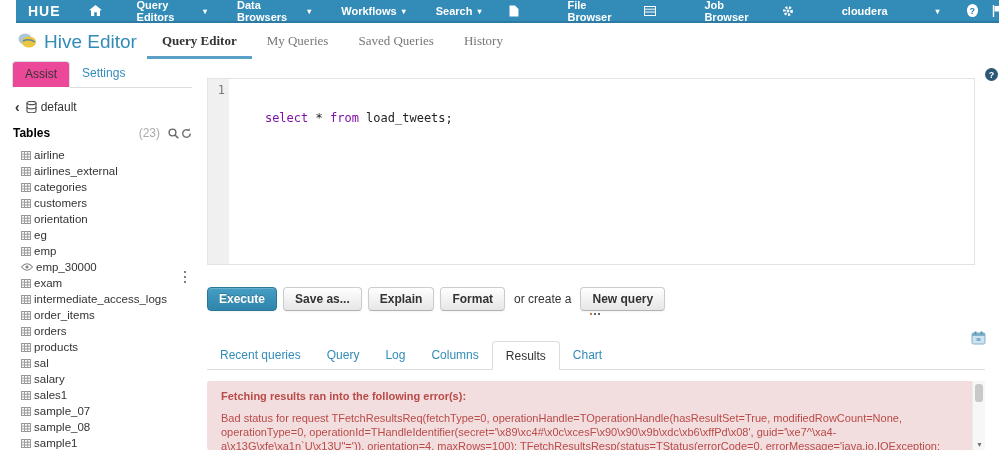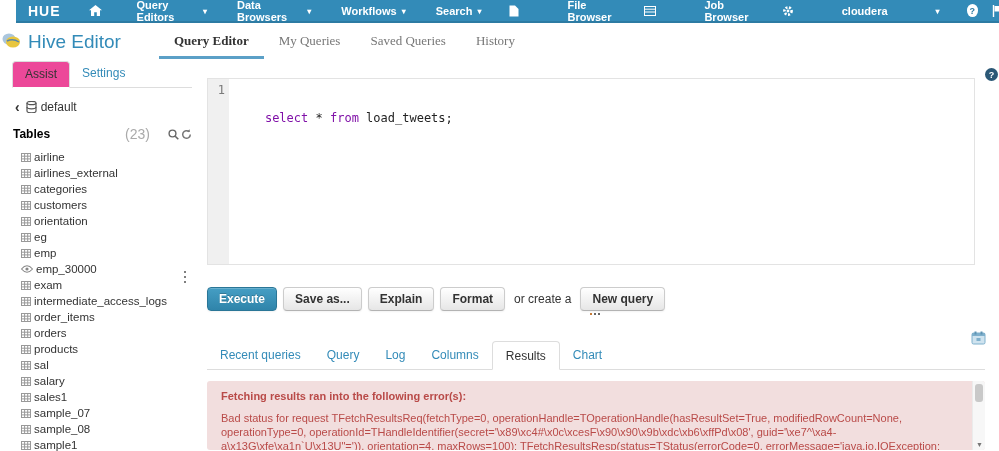--- a/index.html
+++ b/index.html
@@ -22,43 +22,43 @@
   .topnav-spacer { flex:1; }
   .topnav-right { display:flex; align-items:center; height:100%; }
   .topnav-right .topmenu-item { padding:0 13px;gap:48px; }
   .q-circle { width:13px; height:13px; border-radius:50%; background:#fff; color:#2d7ba3;
     font-size:9px; font-weight:bold; display:flex; align-items:center;
     justify-content:center; cursor:pointer; margin:0 14px; }
 
   
   .appheader { position:absolute; left:0; top:25px; width:999px; height:34px;
     display:flex; align-items:stretch; background:#fff; }
-  .apptitle { display:flex; align-items:center; gap:7px; padding-left:2px;
-    margin-right:38px; }
+  .apptitle { display:flex; align-items:center; gap:7px; padding-left:18px;
+    margin-right:10px; }
   .apptitle-text { font-size:19px; color:#338bb8; cursor:pointer; }
   .apptabs { display:flex; }
   .apptab { display:flex; align-items:center; padding:0 15px; font-size:13px;
     color:#777; cursor:pointer; border-bottom:3px solid transparent;font-family:Liberation Serif, serif; }
   .apptab.active { color:#333; font-weight:bold; border-bottom-color:#5ba0c7; }
 
   
   .sidebar { position:absolute; left:12px; top:61px; width:180px; }
   .assist-tabs { display:flex; border-bottom:1px solid #ddd; }
   .assist-tab { padding:5px 12px 6px; font-size:12px; cursor:pointer; }
   .assist-tab.active { color:#333; border:1px solid #ddd; border-bottom:1px solid #fff;
     margin-bottom:-1px; border-radius:4px 4px 0 0; background:#ec4899; }
   .assist-tab.plain { color:#338bb8; }
   .db-row { display:flex; align-items:center; gap:4px; margin:11px 0 0 3px;
     font-size:12px; color:#333; }
   .chev-left { font-weight:bold; font-size:14px; color:#333; cursor:pointer;
     margin-right:2px; }
   .db-name { cursor:pointer; }
   .tables-head { display:flex; align-items:center; margin:11px 0 0 1px; }
   .tables-label { font-size:12px; font-weight:bold; color:#000000; flex:1; }
-  .tables-count { font-size:14px; color:#aaa; margin-right:16px; }
+  .tables-count { font-size:12px; color:#aaa; margin-right:6px; }
   .head-ico { cursor:pointer; margin-left:2px; display:inline-flex; }
   .table-list { list-style:none; margin-top:7px; padding-left:9px; }
   .table-list li { display:flex; align-items:center; gap:3px; height:16px;
     font-size:11.5px; color:#333; cursor:pointer; white-space:nowrap; }
   .tbl-ico { display:inline-flex; flex:none; }
   .eye-ico { display:none; flex:none; }
   li.is-view .eye-ico { display:inline-flex; }
 
   .grip-v { position:absolute; left:184px; top:271px; width:4px; height:12px;
     display:flex; flex-direction:column; justify-content:space-between;

